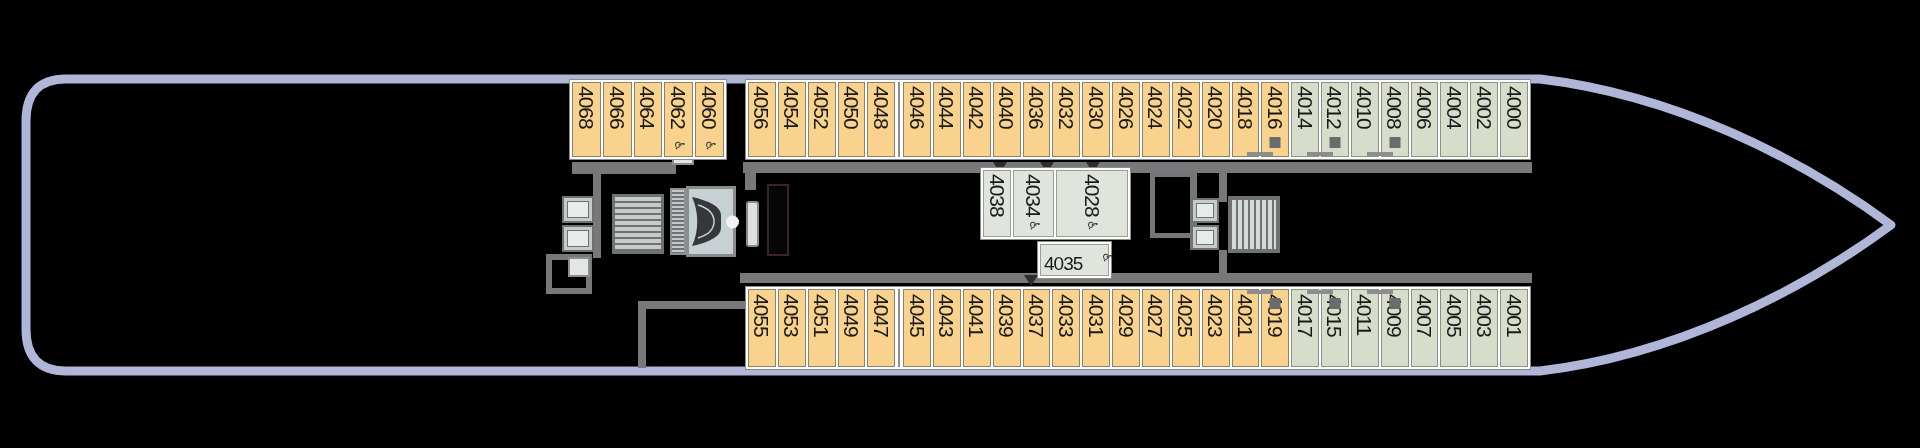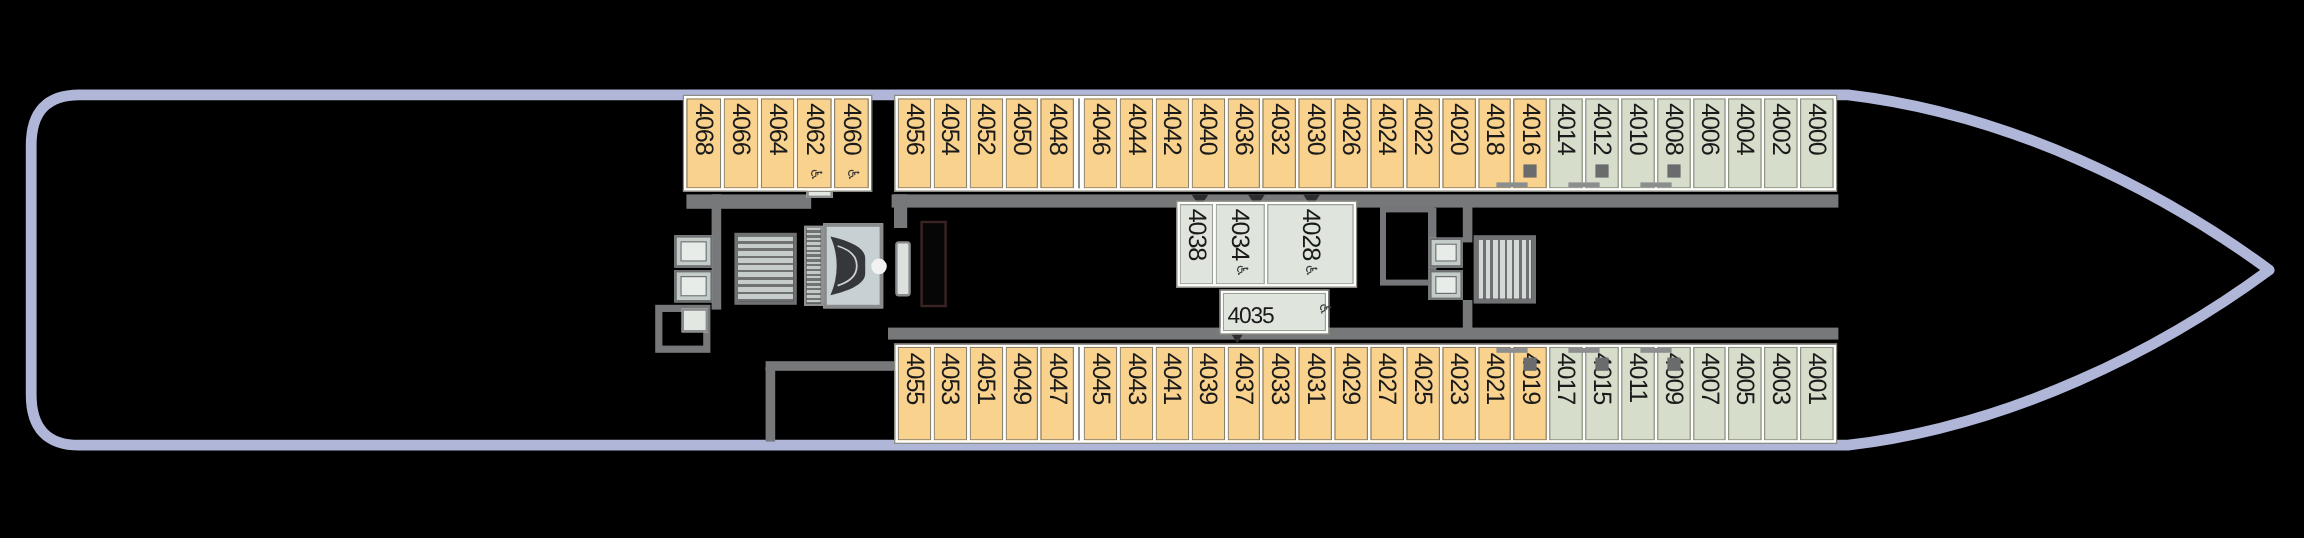--- a/index.html
+++ b/index.html
@@ -310,20 +310,20 @@
       </div>
       <div class="cabin mid">
         <span class="num">4034</span>
         <span class="wc">♿</span>
       </div>
       <div class="cabin mid">
         <span class="num">4028</span>
         <span class="wc">♿</span>
       </div>
     </div>
-  <div class="row row-top" style="left:1017px;top:242px;width:90px;height:36px">
+  <div class="row row-top" style="left:1038px;top:242px;width:73px;height:36px">
       <div class="cabin mid horizontal">
         <span class="num">4035</span>
         <span class="wc">♿</span>
       </div>
     </div>
 
 </div>
 
 </body></html>

